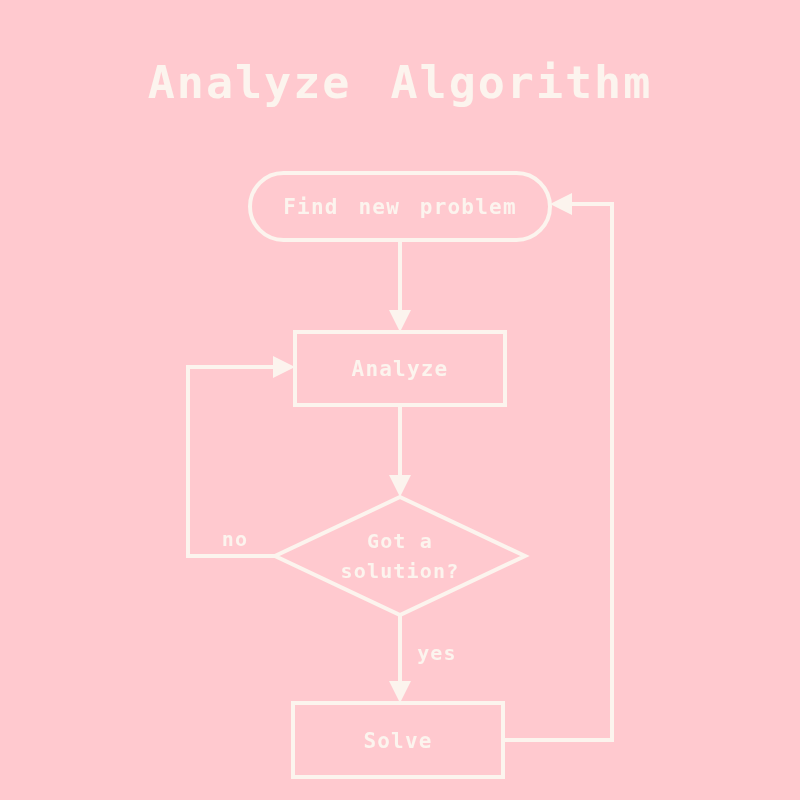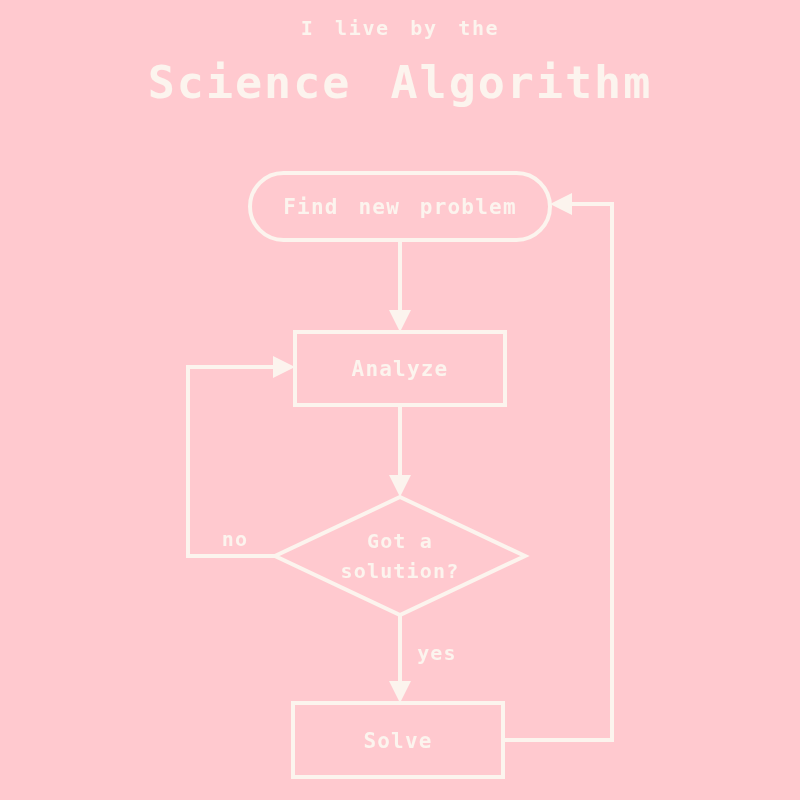--- a/index.html
+++ b/index.html
@@ -82,23 +82,22 @@
     font-weight: bold;
     letter-spacing: 1.2px;
     text-anchor: middle;
   }
 </style>
 </head>
 <body>
 
 <div class="canvas">
 
-  <div class="title-small">I live by the</div>
 
-  <div class="title-large">Science Algorithm</div>
+  <div class="title-large">Analyze Algorithm</div>
 
   <svg class="flow" width="800" height="800" viewBox="0 0 800 800">
 
     <line class="edge" x1="400" y1="240" x2="400" y2="318"></line>
     <polygon class="arrowhead" points="400,332 389,310 411,310"></polygon>
 
     <line class="edge" x1="400" y1="405" x2="400" y2="483"></line>
     <polygon class="arrowhead" points="400,497 389,475 411,475"></polygon>
 
     <line class="edge" x1="400" y1="615" x2="400" y2="689"></line>

